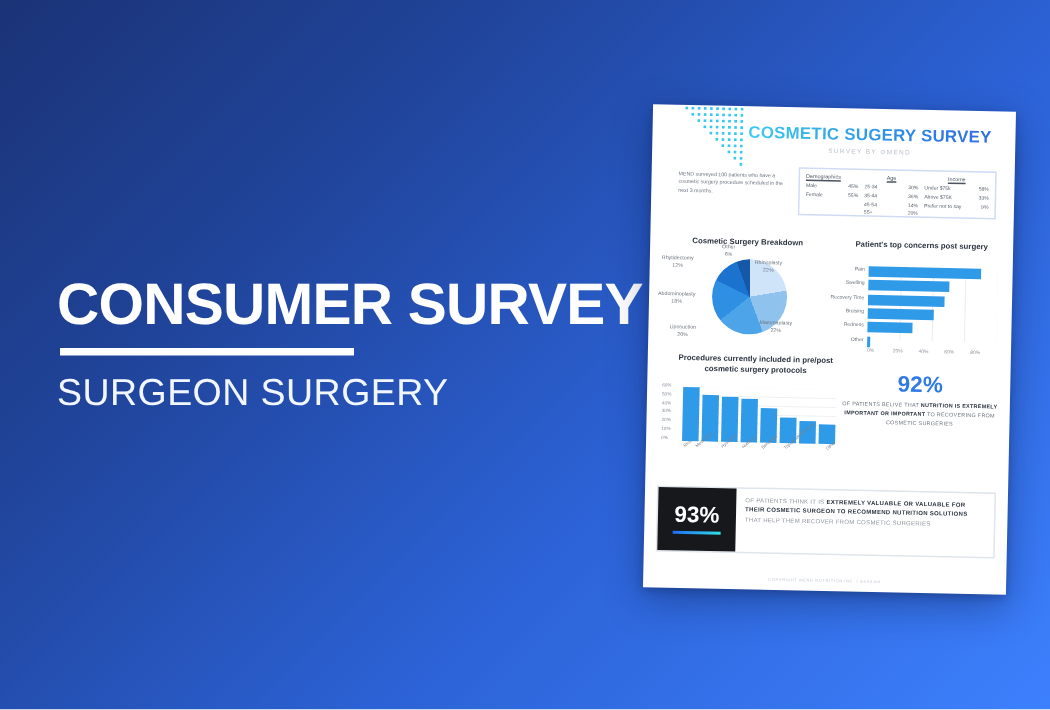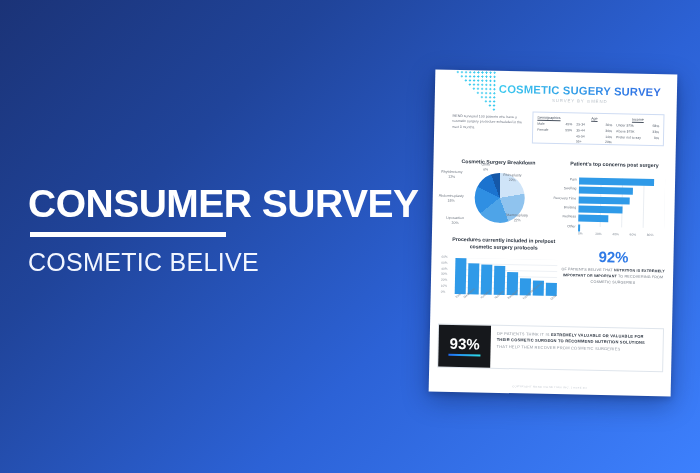--- a/index.html
+++ b/index.html
@@ -3,21 +3,21 @@
 <meta charset="utf-8">
 <style>
   html,body{margin:0;padding:0;}
   body{width:700px;height:473px;overflow:hidden;font-family:"Liberation Sans",sans-serif;}
 
   .stage{position:relative;width:700px;height:473px;
     background:linear-gradient(135deg,#1b3377 0%,#20449a 28%,#2c62d6 62%,#3d80fd 100%);
     overflow:hidden;}
 
   
-  .hero{position:absolute;left:28px;top:184px;width:400px;}
+  .hero{position:absolute;left:38px;top:184px;width:400px;}
   .hero-title{font-size:39px;font-weight:700;color:#ffffff;letter-spacing:-0.5px;line-height:1;}
   .hero-rule{width:196px;height:5px;background:#ffffff;margin:9px 0 13px 2px;}
   .hero-sub{font-size:25px;font-weight:400;color:#f2f6ff;letter-spacing:0.3px;line-height:1;}
 
   
   .doc-wrap{position:absolute;left:432px;top:72px;width:242px;height:322px;
     transform:rotate(1.2deg);}
   .doc{position:relative;width:100%;height:100%;background:#ffffff;
     box-shadow:0 8px 26px rgba(8,20,60,.38), 0 2px 6px rgba(8,20,60,.25);
     overflow:hidden;}
@@ -114,21 +114,21 @@
     font-size:2.7px;color:#c2c8d0;letter-spacing:.4px;}
 </style>
 </head>
 <body>
 
 <div class="stage">
 
   <div class="hero">
     <div class="hero-title">CONSUMER SURVEY</div>
     <div class="hero-rule"></div>
-    <div class="hero-sub">COSMETIC BELIVE</div>
+    <div class="hero-sub">SURGEON SURGERY</div>
   </div>
 
   <div class="doc-wrap">
     <div class="doc">
 
       <div class="dots"></div>
 
       <div class="doc-head">
         <div class="doc-title">COSMETIC SUGERY SURVEY</div>
         <div class="doc-byline">SURVEY BY ⊙MEND</div>

